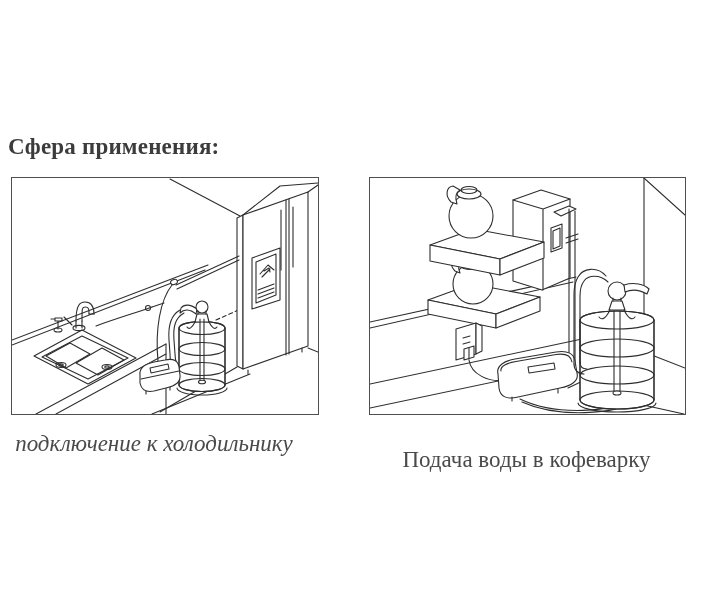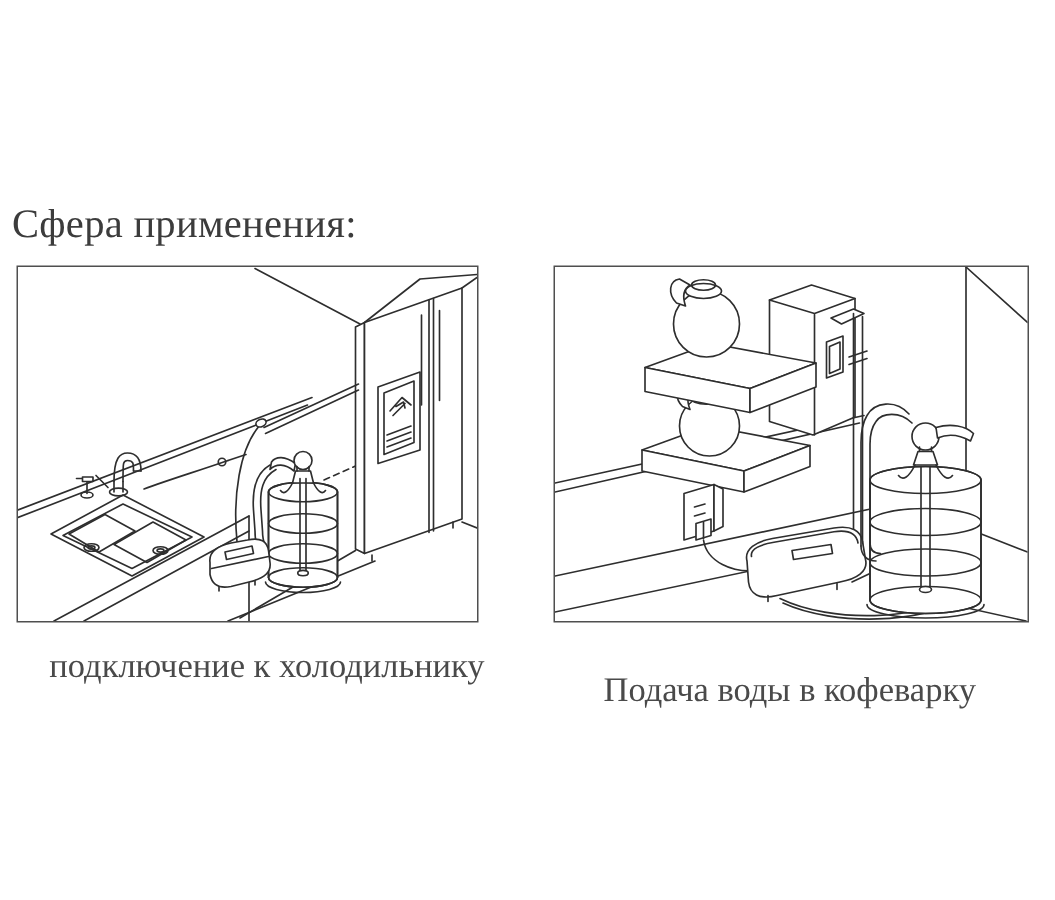--- a/index.html
+++ b/index.html
@@ -2,33 +2,33 @@
 <html><head>
 <meta charset="utf-8">
 <style>
   html,body{margin:0;padding:0;}
   body{
     width:703px;height:600px;position:relative;background:#ffffff;
     font-family:"Liberation Serif", serif;overflow:hidden;
   }
   .heading{
     position:absolute;left:8px;top:134px;
-    font-size:27px;font-weight:normal;color:#3c3c3c;letter-spacing:.2px;
+    font-size:23px;font-weight:bold;color:#3c3c3c;letter-spacing:.2px;
   }
   .fig-frame{
     position:absolute;top:177px;height:236px;
     border:1.6px solid #4f4f4f;background:#ffffff;box-sizing:content-box;
   }
   #fig1{left:11px;width:306px;}
   #fig2{left:369px;width:315px;}
   .caption{
     position:absolute;top:428px;height:32px;line-height:32px;
     font-size:23px;color:#4a4a4a;text-align:center;white-space:nowrap;
   }
-  #cap1{left:25px;width:306px;}
+  #cap1{left:1px;width:306px;font-style:italic;}
   #cap2{left:369px;width:315px;margin-top:16px;}
   svg{display:block;}
   .art{stroke:#2e2e2e;stroke-width:1.1;fill:none;stroke-linecap:round;stroke-linejoin:round;}
   .w{fill:#ffffff;}
   .dash{stroke-dasharray:4 3;}
 </style>
 </head>
 <body>
 
 <div class="heading">Сфера применения:</div>

